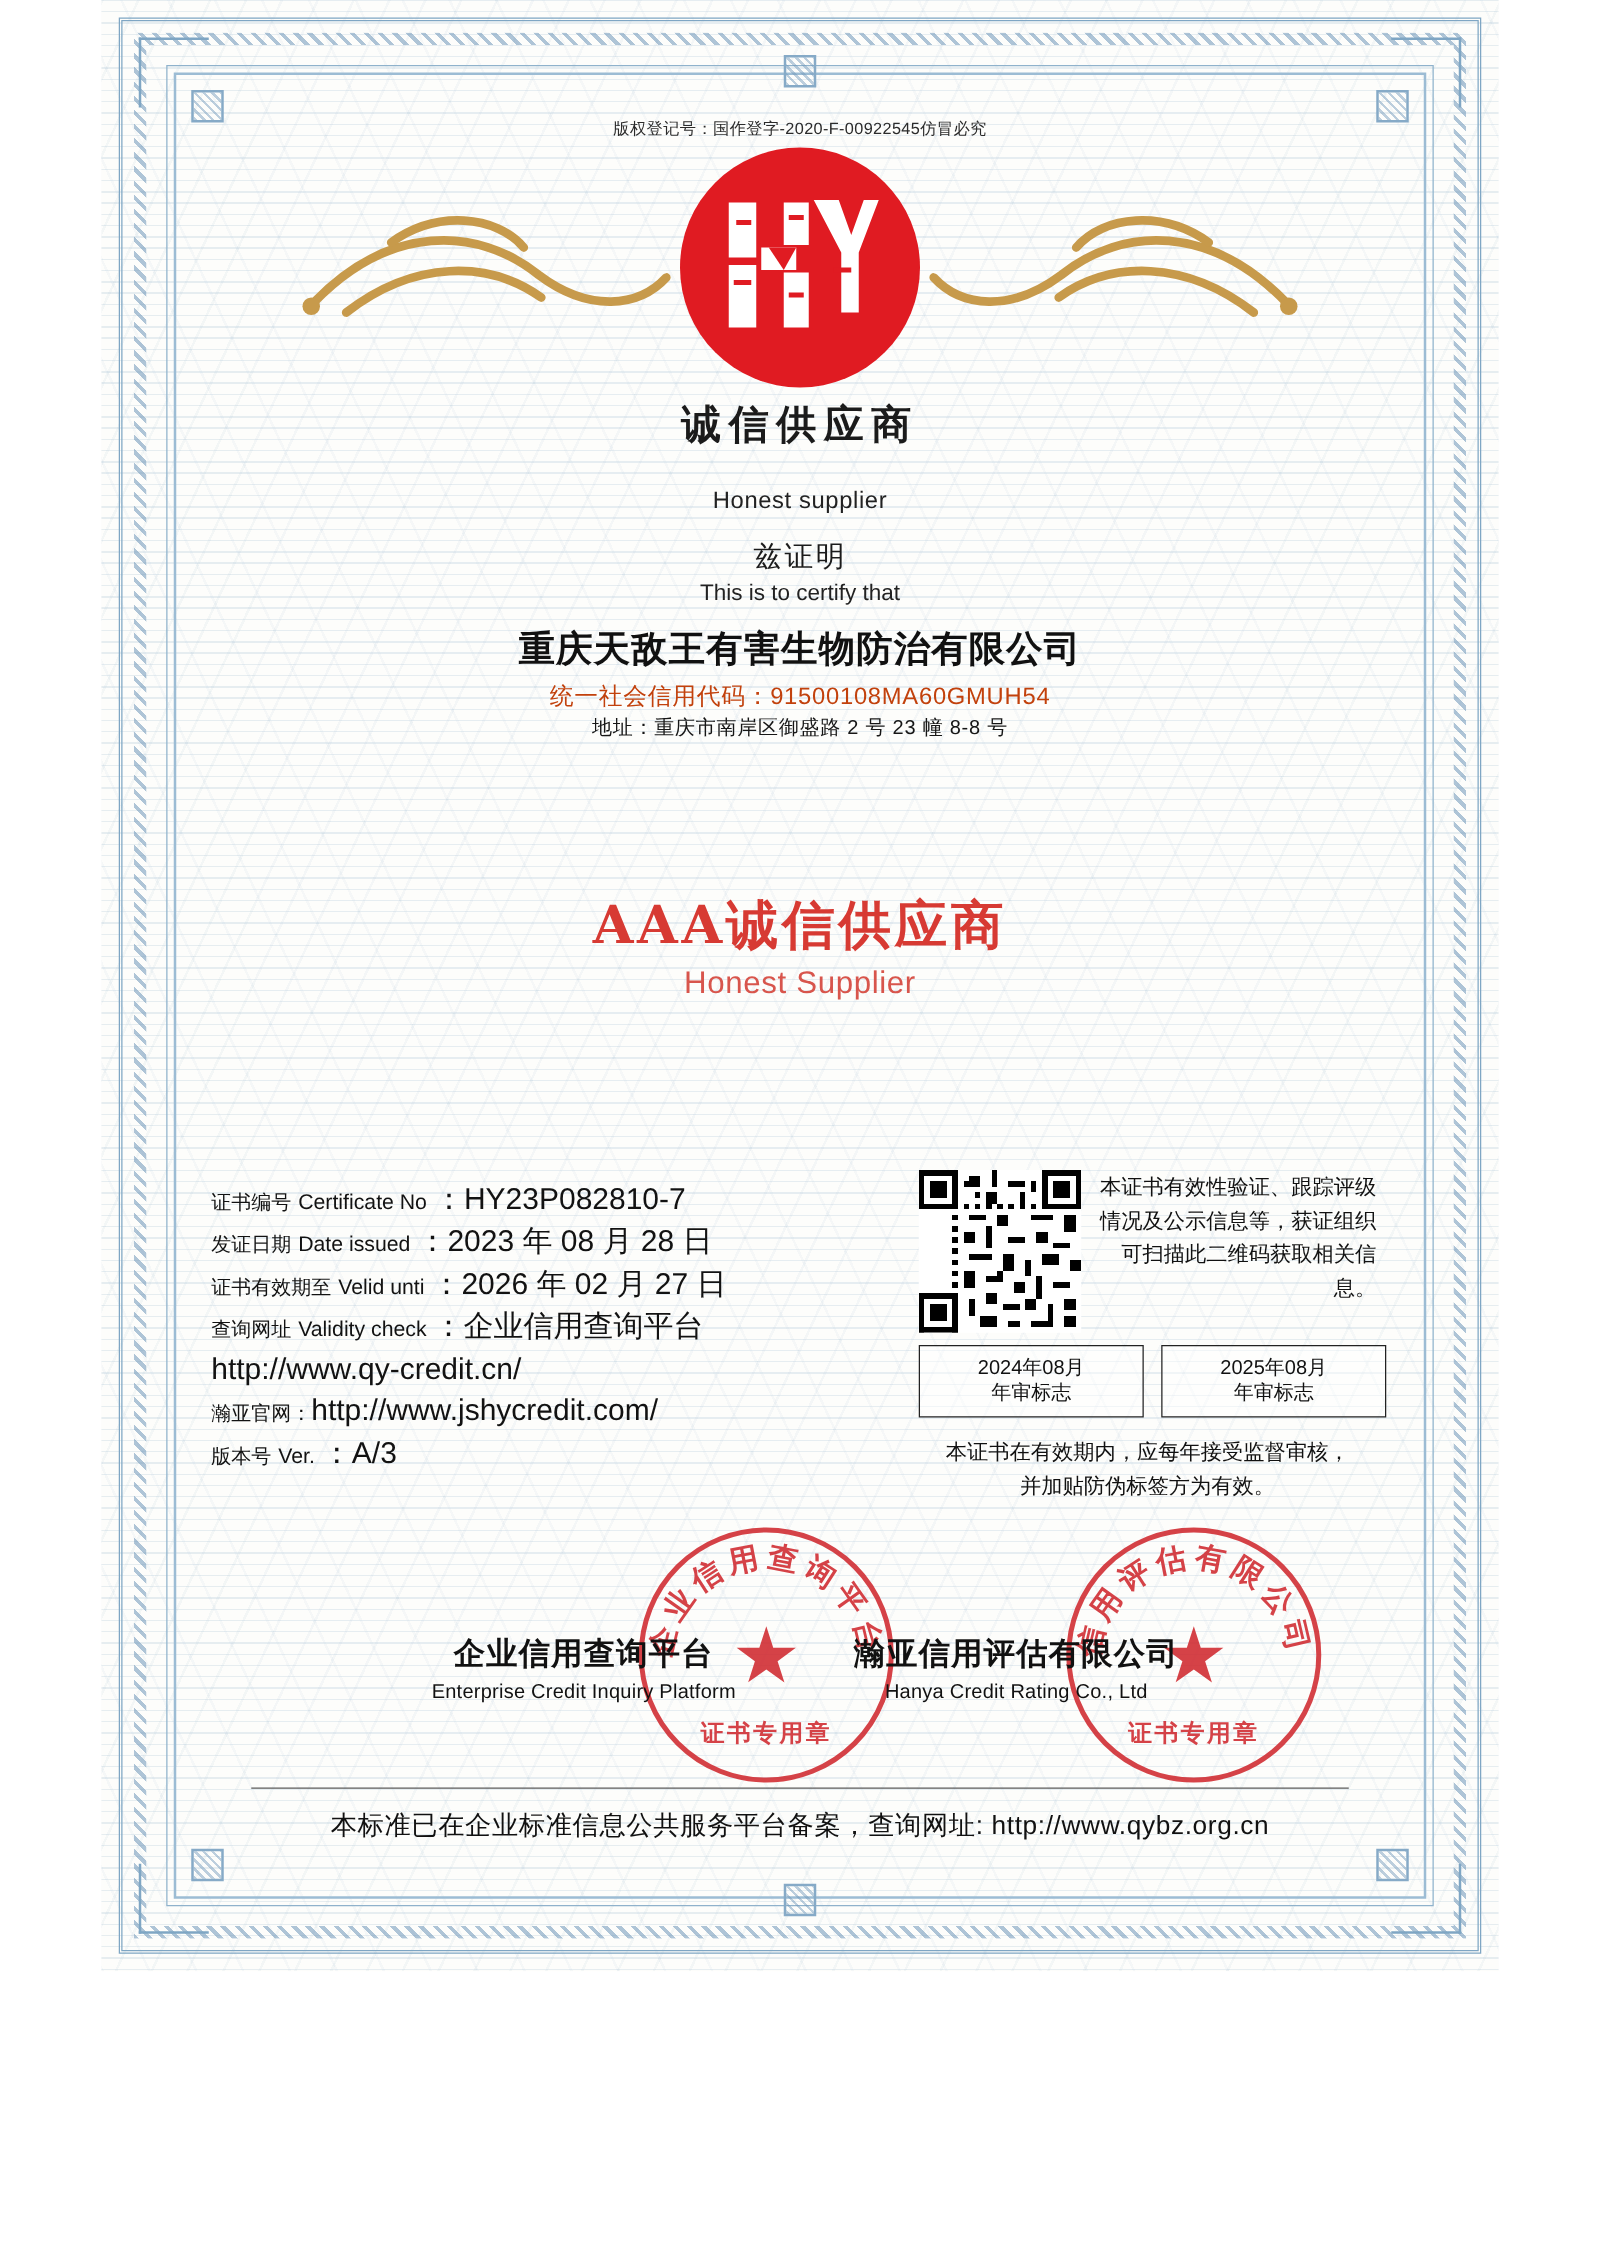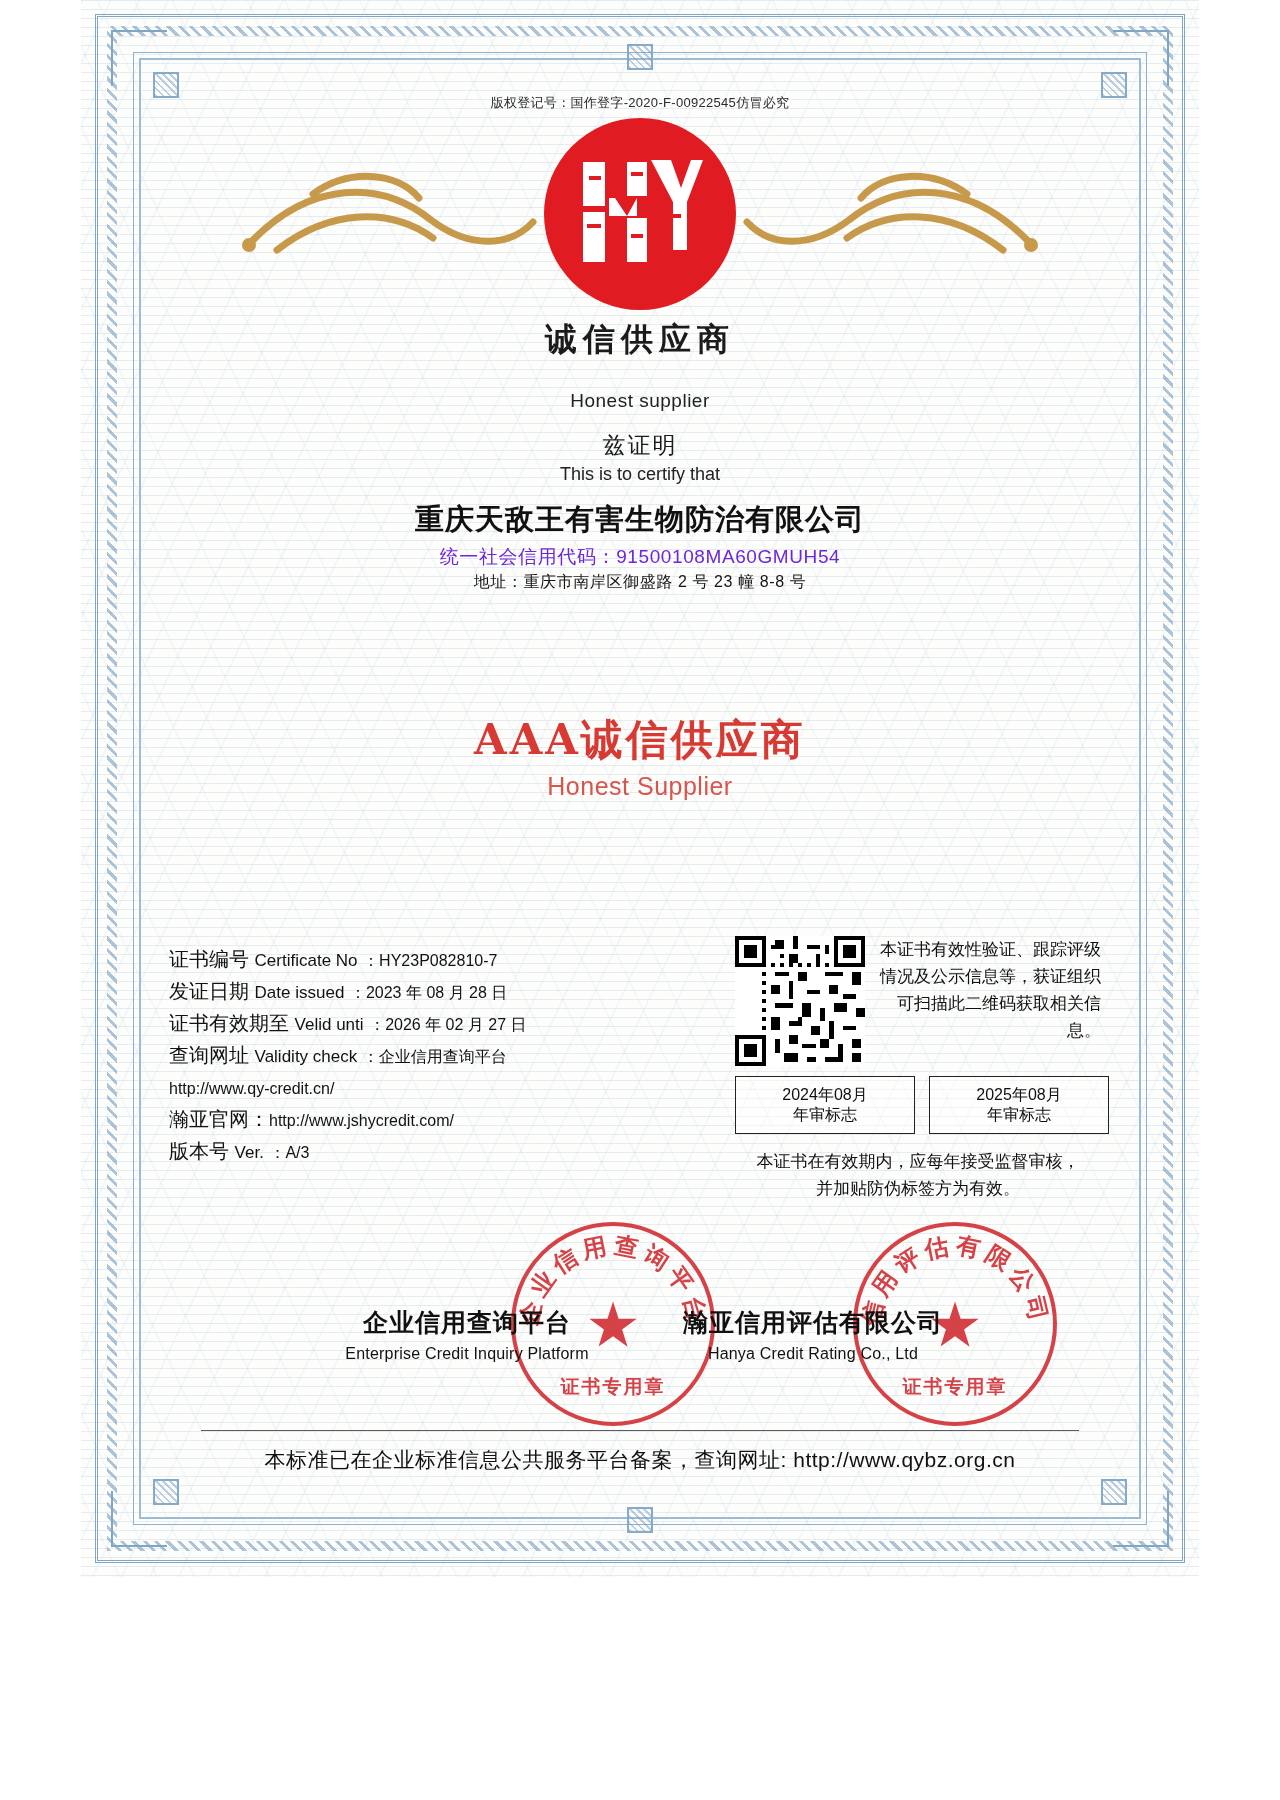--- a/index.html
+++ b/index.html
@@ -194,21 +194,21 @@
     font-size: 29px;
     font-weight: 700;
     color: #111;
     letter-spacing: 1px;
   }
   .credit-code {
     position: absolute;
     top: 544px;
     width: 100%;
     font-size: 19px;
-    color: #6d28d9;
+    color: #c2410c;
     letter-spacing: .6px;
   }
   .address-line {
     position: absolute;
     top: 572px;
     width: 100%;
     font-size: 16px;
     color: #161616;
     letter-spacing: .6px;
   }
@@ -239,23 +239,23 @@
     top: 944px;
     text-align: left;
     width: 560px;
     color: #121212;
   }
   .details .row {
     font-size: 20px;
     line-height: 31px;
     white-space: nowrap;
   }
-  .details .lbl-cn { font-size: 20px; margin-top: 44px; }
+  .details .lbl-cn { font-size: 16px; margin-top: 44px; }
   .details .lbl-en { font-size: 17px; }
-  .details .val { font-size: 16px; margin-top: 40px; }
+  .details .val { font-size: 24px; margin-top: 40px; }
 
   
   .qr-wrap {
     position: absolute;
     left: 654px;
     top: 936px;
     width: 130px; height: 130px;
     background: #fff;
   }
   .qr-note {

